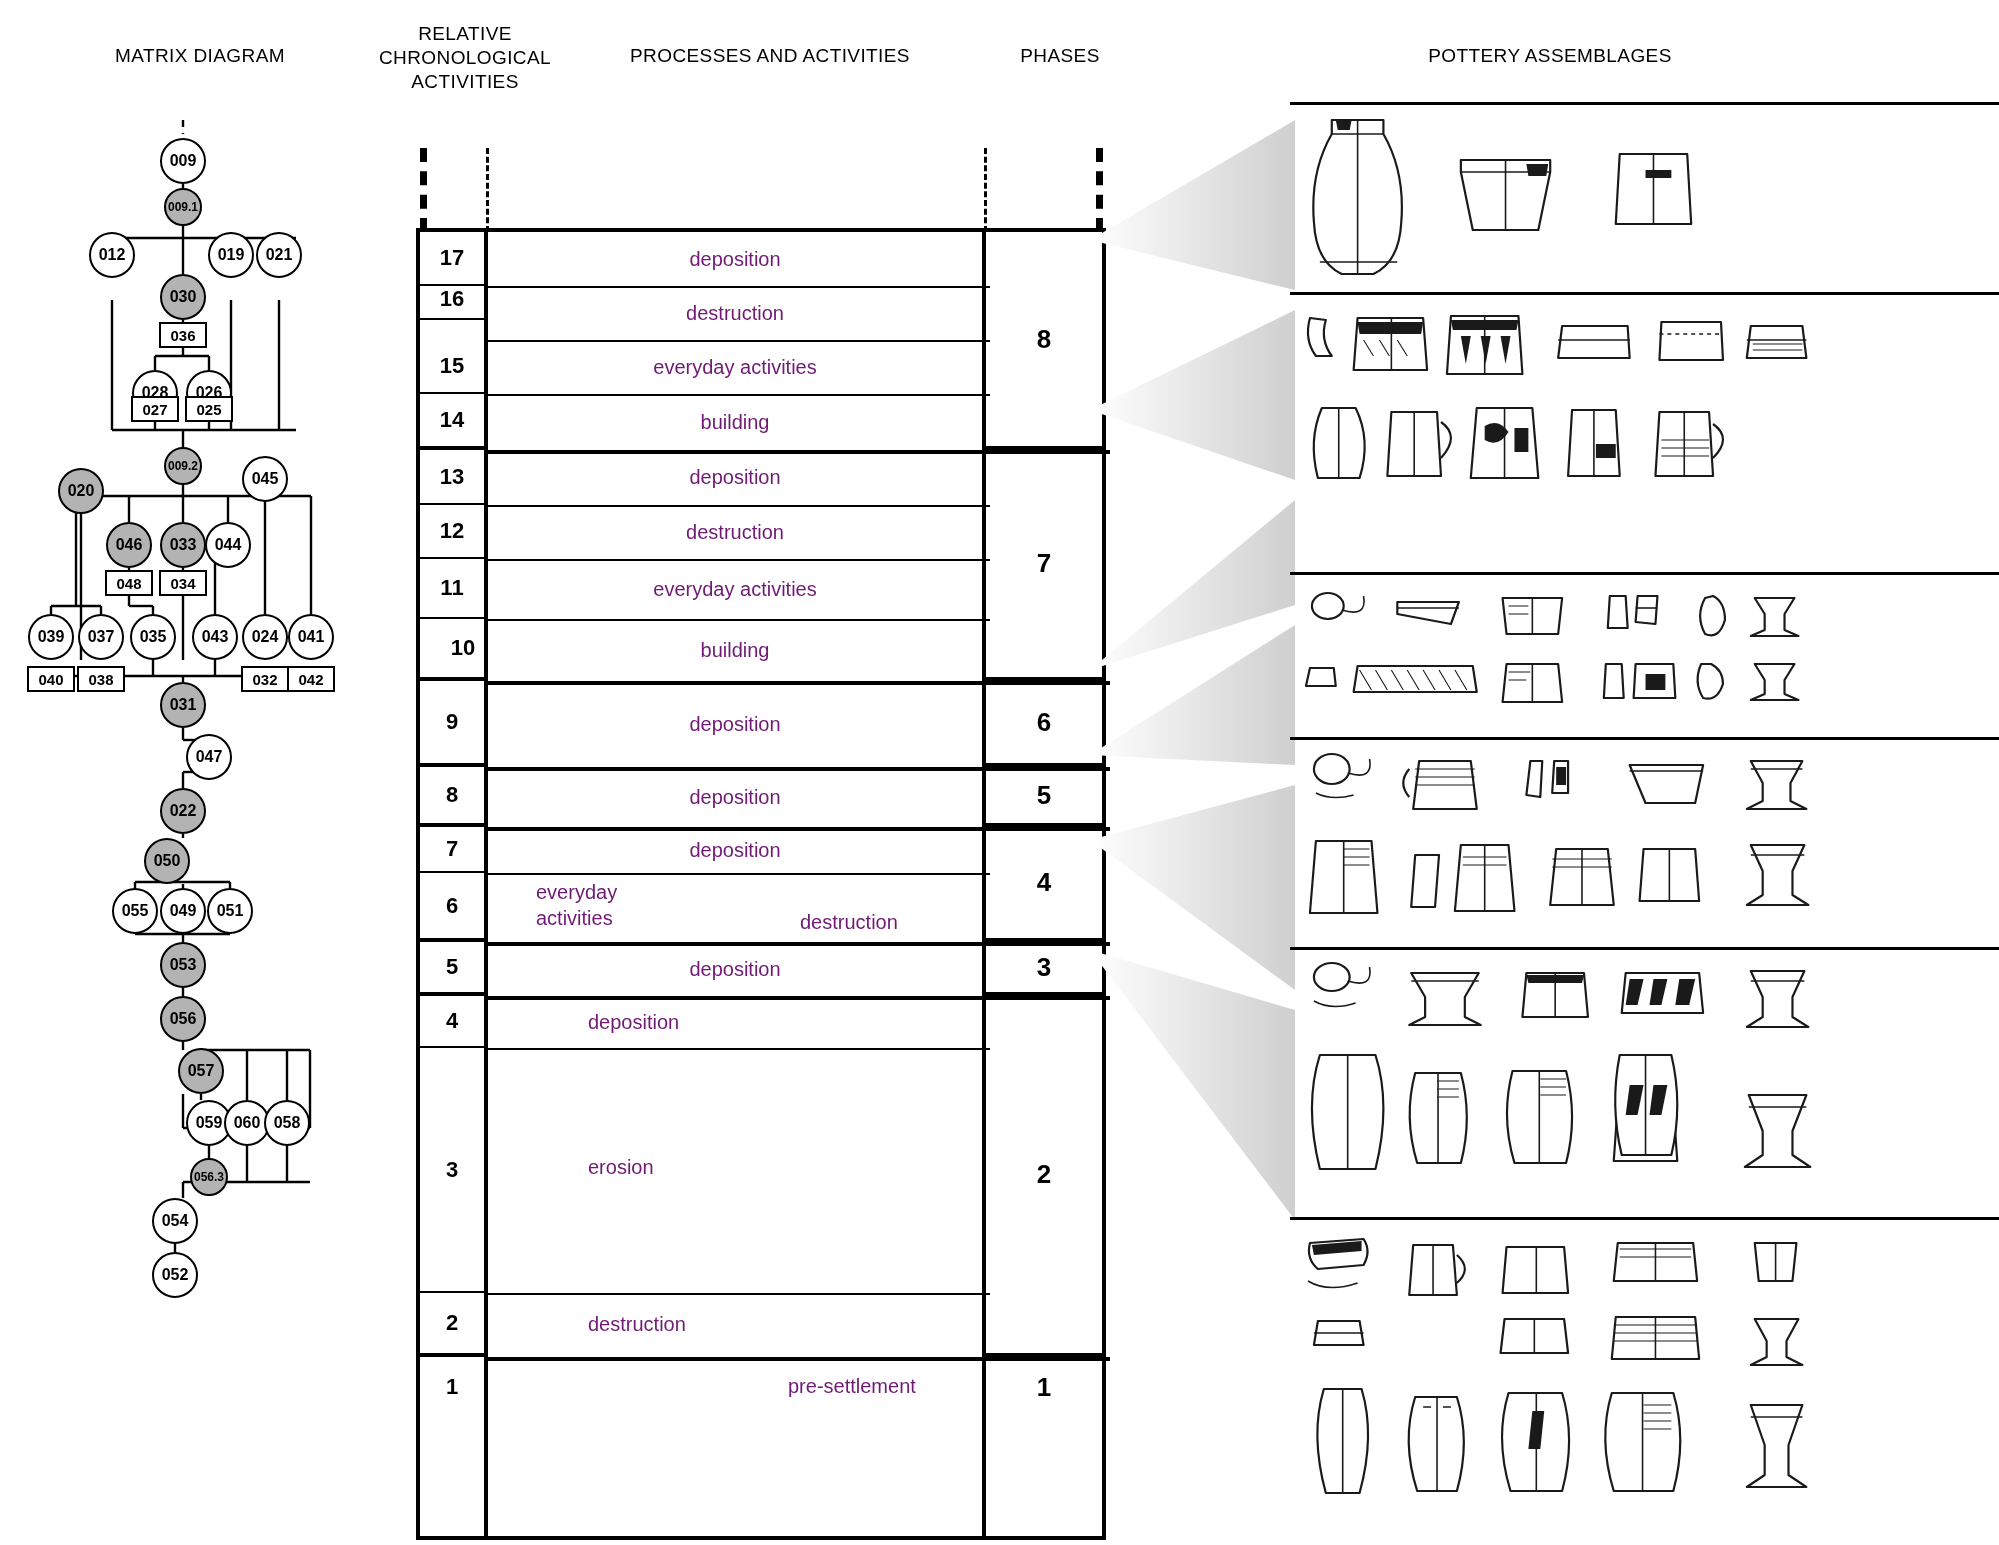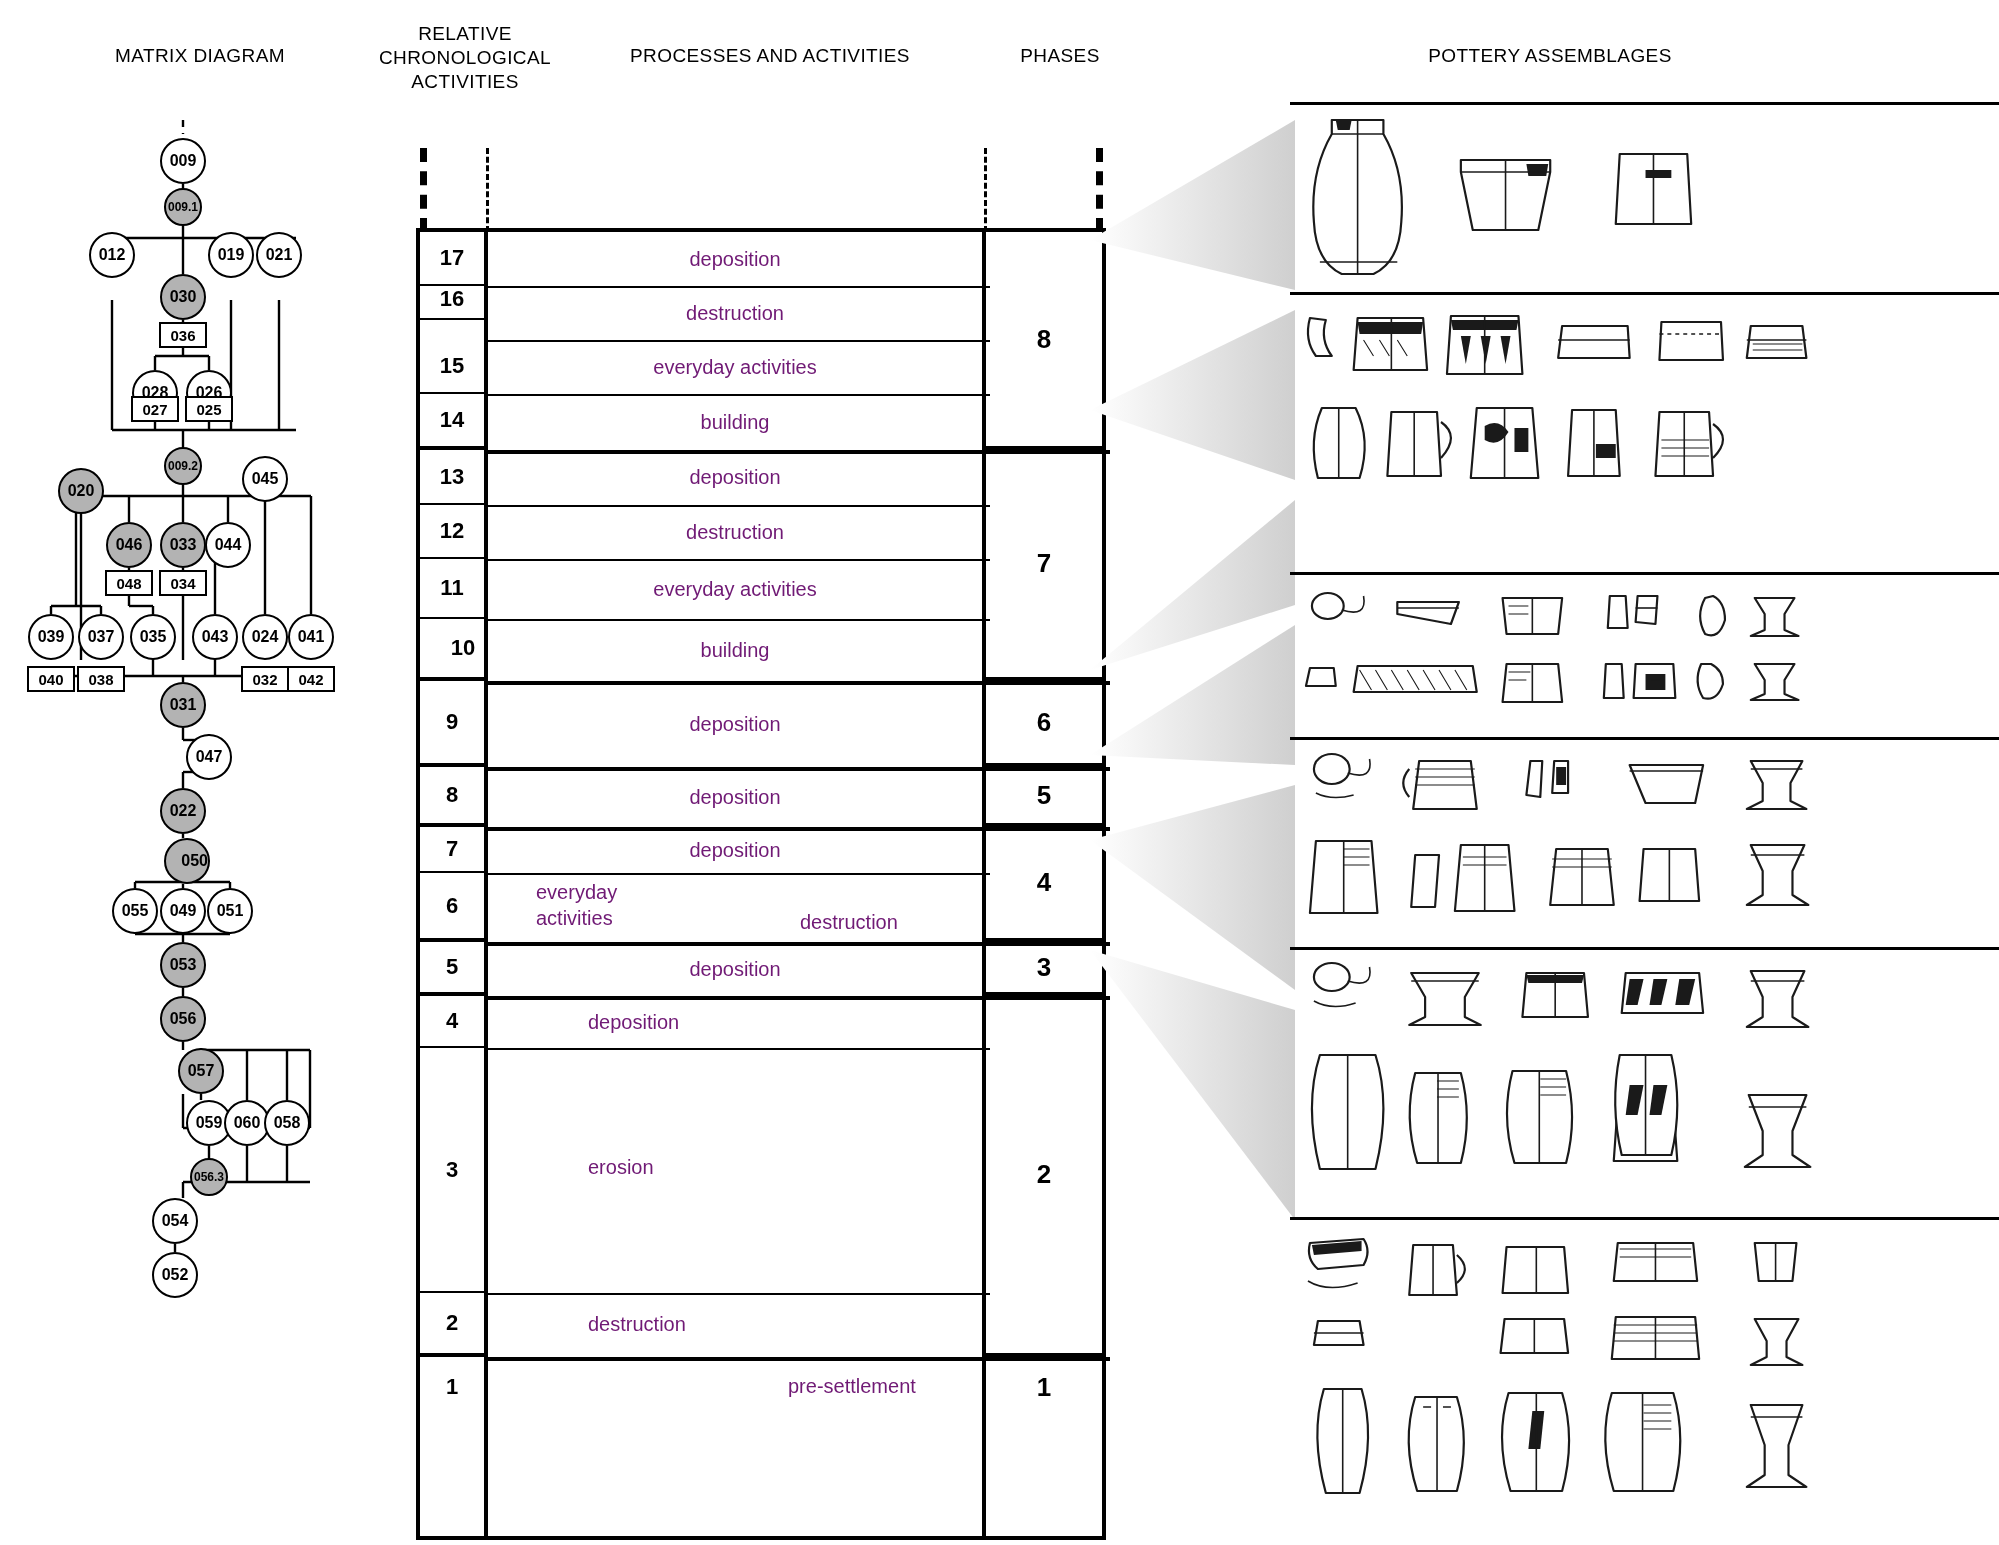--- a/index.html
+++ b/index.html
@@ -356,21 +356,21 @@
       </div>
     <div class="node grey" style="left:160px; top:562px;">
         <span>031</span>
       </div>
     <div class="node" style="left:186px; top:614px;">
         <span>047</span>
       </div>
     <div class="node grey" style="left:160px; top:668px;">
         <span>022</span>
       </div>
-    <div class="node grey" style="left:164px; top:718px;justify-content:flex-end;">
+    <div class="node grey" style="left:144px; top:718px;">
         <span>050</span>
       </div>
     <div class="node" style="left:112px; top:768px;">
         <span>055</span>
       </div>
     <div class="node" style="left:160px; top:768px;">
         <span>049</span>
       </div>
     <div class="node" style="left:207px; top:768px;">
         <span>051</span>

